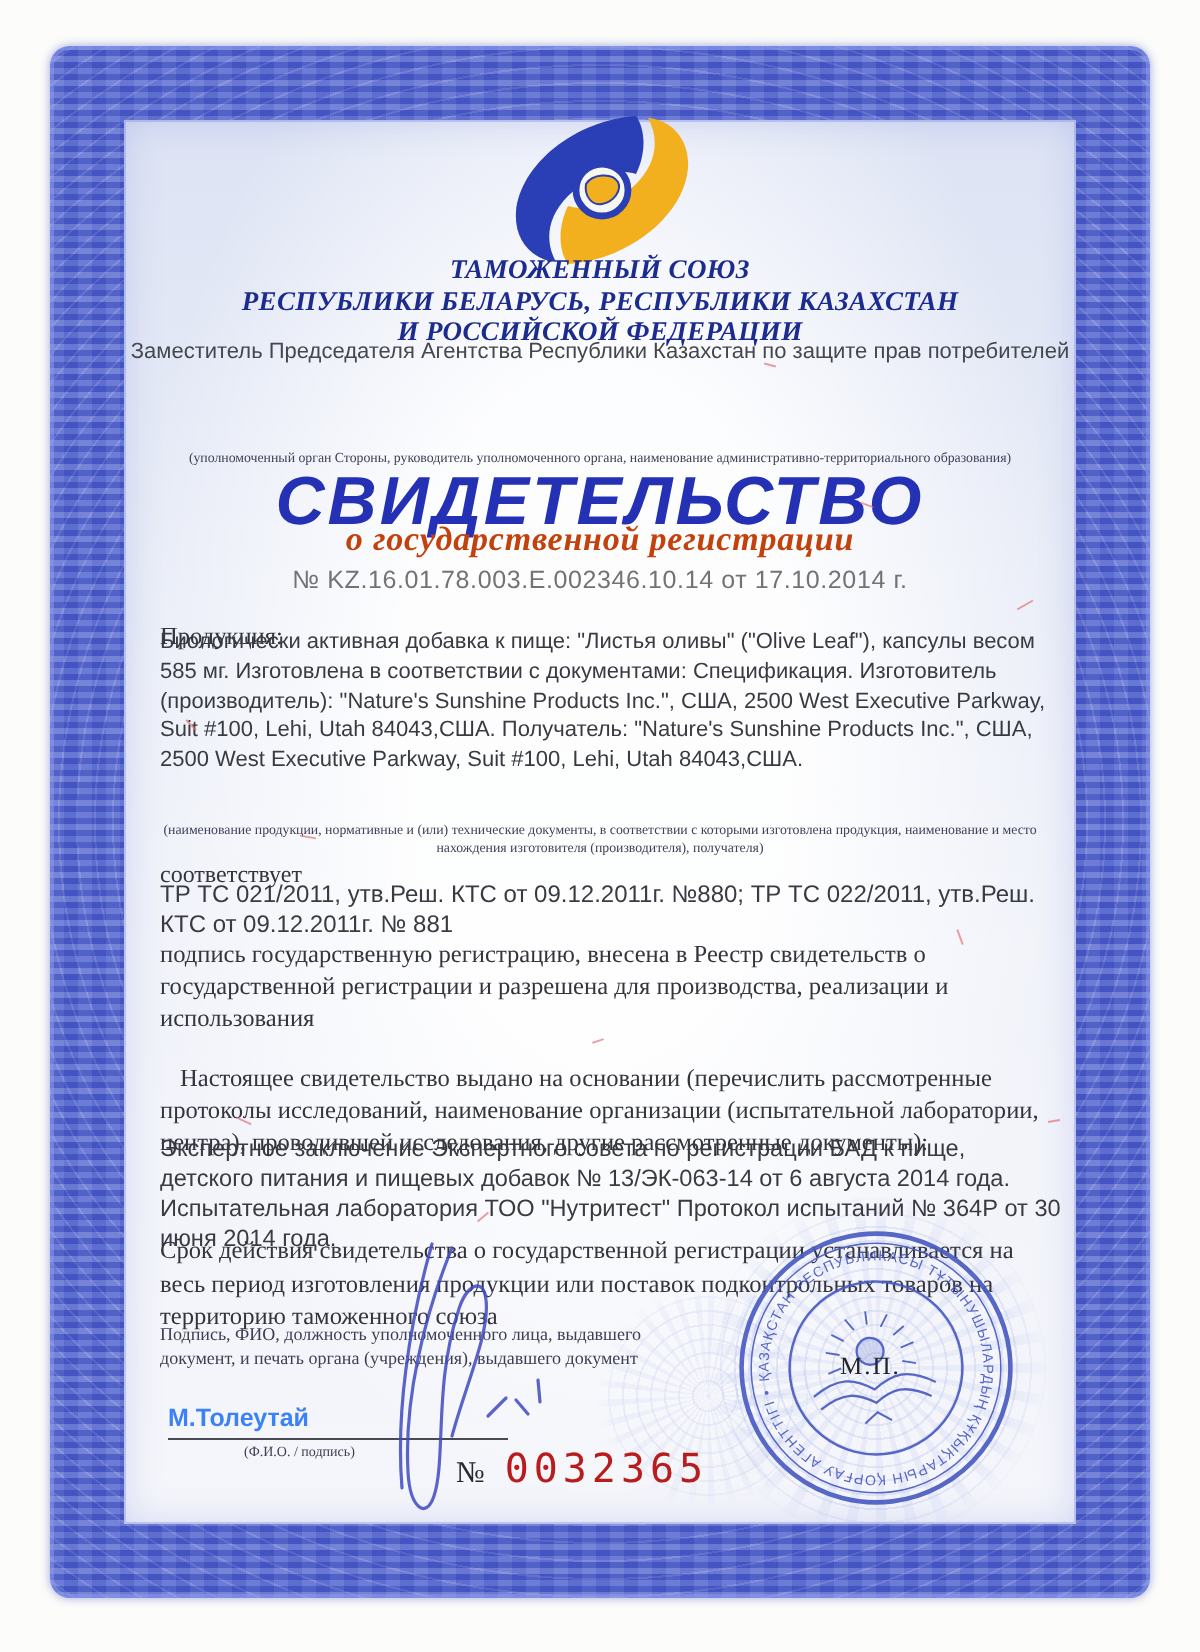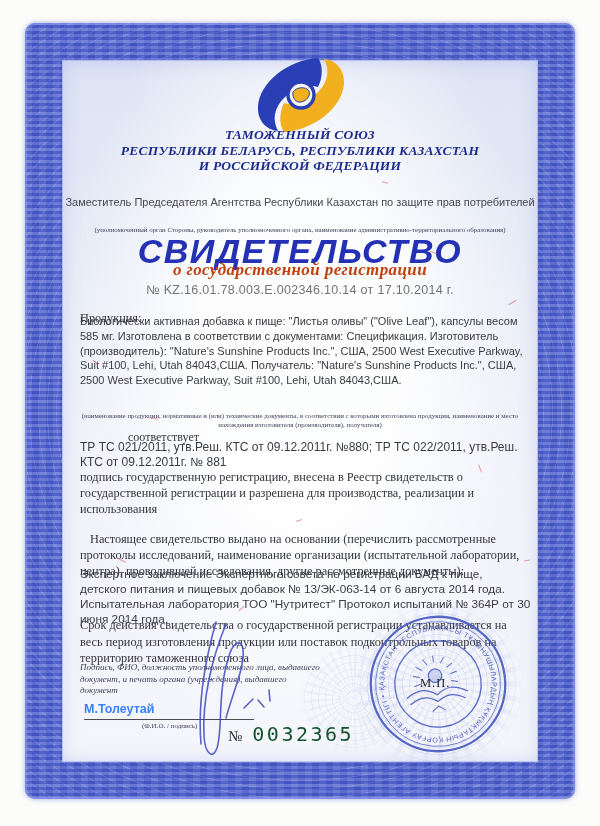--- a/index.html
+++ b/index.html
@@ -26,28 +26,28 @@
   .agency{font-size:11px;color:#45474e;line-height:13px;}
   .tiny-note{font-family:"Liberation Serif",serif;font-size:6.9px;color:#3e4158;line-height:9px;}
   .doc-title{font-family:Liberation Sans, sans-serif;font-weight:bold;font-style:italic;
     color:#2531b4;font-size:34px;letter-spacing:1.5px;}
   .doc-subtitle{font-family:"Liberation Serif",serif;font-weight:bold;font-style:italic;
     color:#c2410c;font-size:17px;letter-spacing:.4px;}
   .num-line{font-size:12.5px;color:#737373;letter-spacing:.3px;}
   .serif-txt{font-family:"Liberation Serif",serif;font-size:12.3px;color:#33343c;line-height:16px;}
   .sans-txt{font-size:11px;color:#3a3b42;line-height:14.8px;}
   .body-block{left:80px;width:452px;}
-  .sig-note{font-family:"Liberation Serif",serif;font-size:9px;color:#3c3e52;line-height:11.5px;font-style:italic;}
+  .sig-note{font-family:"Liberation Serif",serif;font-size:9px;color:#3c3e52;line-height:11.5px;}
   .sig-name{font-size:12.5px;color:#3b82f6;font-weight:bold;}
   .sig-caption{font-family:"Liberation Serif",serif;font-size:7px;color:#3c3e52;}
   .sig-line{border-top:1px solid #4a4a55;height:0;}
   .form-number{display:flex;align-items:baseline;gap:10px;}
   .form-number .sign{font-family:"Liberation Serif",serif;font-size:15px;color:#2a2a2e;}
   .form-number .digits{font-family:"DejaVu Sans Mono",monospace;font-size:20px;
-    letter-spacing:2.5px;color:#14532d;}
+    letter-spacing:2.5px;color:#b91c1c;}
   .mp-label{font-family:"Liberation Serif",serif;font-size:12.5px;color:#23242a;letter-spacing:1px;}
   
   .rosette{position:absolute;border-radius:50%;opacity:.5;pointer-events:none;
     background:
       repeating-radial-gradient(circle, rgba(125,145,220,.33) 0 1px, transparent 1px 7px),
       repeating-conic-gradient(rgba(125,145,220,.20) 0deg 4deg, transparent 4deg 11deg);
     -webkit-mask-image:radial-gradient(circle,#000 0 58%,transparent 72%);
     mask-image:radial-gradient(circle,#000 0 58%,transparent 72%);}
   .stamp{position:absolute;left:366px;top:612px;width:144px;height:144px;
     transform:rotate(-7deg);opacity:.92;pointer-events:none;}
@@ -70,46 +70,46 @@
     <path d="M54,76 C84,74 112,52 114,28 C115,14 106,4 94,3 C100,14 98,26 88,36 C78,46 64,50 54,47 C49,57 49,69 54,76 Z" fill="#f2b01e"></path>
     <circle cx="71" cy="39" r="13" fill="#f7f7f2" stroke="#2a3eb5" stroke-width="3.4"></circle>
     <path d="M63,36 C66,31 76,30 79,35 C81,39 77,45 71,46 C66,47 62,42 63,36 Z" fill="#f2b01e" stroke="#2a3eb5" stroke-width="1"></path>
   </svg>
 
   <div class="abs center navy-head" style="top:127px;text-align:center;">
     <div>ТАМОЖЕННЫЙ СОЮЗ</div>
     <div>РЕСПУБЛИКИ БЕЛАРУСЬ, РЕСПУБЛИКИ КАЗАХСТАН</div>
     <div>И РОССИЙСКОЙ ФЕДЕРАЦИИ</div>
   </div>
-  <div class="abs center agency" style="top:196px;">Заместитель Председателя Агентства Республики Казахстан по защите прав потребителей</div>
+  <div class="abs center agency" style="top:170px;">Заместитель Председателя Агентства Республики Казахстан по защите прав потребителей</div>
 
   <div class="abs center tiny-note" style="top:225px;left:65px;right:65px;">(уполномоченный орган Стороны, руководитель уполномоченного органа, наименование административно-территориального образования)</div>
 
   <div class="abs center doc-title" style="top:232px;">СВИДЕТЕЛЬСТВО</div>
   <div class="abs center doc-subtitle" style="top:260px;">о государственной регистрации</div>
   <div class="abs center num-line" style="top:283px;">№ KZ.16.01.78.003.Е.002346.10.14   от  17.10.2014 г.</div>
 
   <div class="abs body-block serif-txt" style="top:310px;">Продукция:</div>
   <div class="abs body-block sans-txt" style="top:314px;">Биологически активная добавка к пище: "Листья оливы" ("Olive Leaf"), капсулы весом 585 мг. Изготовлена в соответствии с документами: Спецификация. Изготовитель (производитель): "Nature's Sunshine Products Inc.", США, 2500 West Executive Parkway, Suit #100, Lehi, Utah 84043,США.  Получатель: "Nature's Sunshine Products Inc.", США, 2500 West Executive Parkway, Suit #100, Lehi, Utah 84043,США.</div>
   <div class="abs center tiny-note" style="top:411px;left:68px;right:68px;">(наименование продукции, нормативные и (или) технические документы, в соответствии с которыми изготовлена продукция, наименование и место нахождения изготовителя (производителя), получателя)</div>
 
-  <div class="abs body-block serif-txt" style="top:429px;font-size:12px;margin-left:48px;">соответствует</div>
+  <div class="abs body-block serif-txt" style="top:429px;font-size:12px;">соответствует</div>
   <div class="abs body-block sans-txt" style="top:440px;font-size:12px;line-height:14.5px;">ТР ТС 021/2011, утв.Реш. КТС от 09.12.2011г. №880; ТР ТС 022/2011, утв.Реш. КТС от 09.12.2011г. № 881</div>
 
   <div class="abs body-block serif-txt" style="top:469px;">подпись государственную регистрацию, внесена в Реестр свидетельств о государственной регистрации и разрешена для производства, реализации и использования</div>
 
   <div class="abs body-block serif-txt" style="top:531px;text-indent:10px;">Настоящее свидетельство выдано на основании (перечислить рассмотренные протоколы исследований, наименование организации  (испытательной лаборатории, центра), проводившей исследования, другие рассмотренные документы):</div>
   <div class="abs body-block sans-txt" style="top:567px;font-size:11.8px;line-height:15px;">Экспертное заключение Экспертного совета по регистрации БАД к пище, детского питания и пищевых добавок № 13/ЭК-063-14 от 6 августа 2014 года. Испытательная лаборатория ТОО "Нутритест" Протокол испытаний № 364Р от 30 июня 2014 года.</div>
 
   <div class="abs body-block serif-txt" style="top:617px;line-height:16.5px;">Срок действия свидетельства о государственной регистрации устанавливается на весь период изготовления продукции или поставок подконтрольных товаров на территорию таможенного союза</div>
 
   <div class="abs sig-note" style="left:80px;top:662px;width:245px;">Подпись, ФИО,  должность уполномоченного лица, выдавшего документ, и печать органа (учреждения), выдавшего документ</div>
   <div class="abs sig-name" style="left:84px;top:702px;">М.Толеутай</div>
   <div class="abs sig-line" style="left:84px;top:719px;width:170px;"></div>
-  <div class="abs sig-caption" style="left:142px;top:722px;">(Ф.И.О. / подпись)</div>
+  <div class="abs sig-caption" style="left:122px;top:722px;">(Ф.И.О. / подпись)</div>
 
   <svg class="signature-svg" viewBox="0 0 104 152">
     <g fill="none" stroke="#3f4ac0" stroke-width="1.6" stroke-linecap="round" opacity=".85">
       <path d="M56,8 C42,42 32,84 34,120 C35,138 43,144 47,132 C53,114 47,76 59,40 C63,26 72,22 73,34 C75,50 63,76 56,102"></path>
       <path d="M46,6 C34,48 28,92 31,128"></path>
       <path d="M74,92 l9,-9"></path>
       <path d="M88,84 l6,7"></path>
       <path d="M99,74 l1,11"></path>
     </g>
   </svg>

